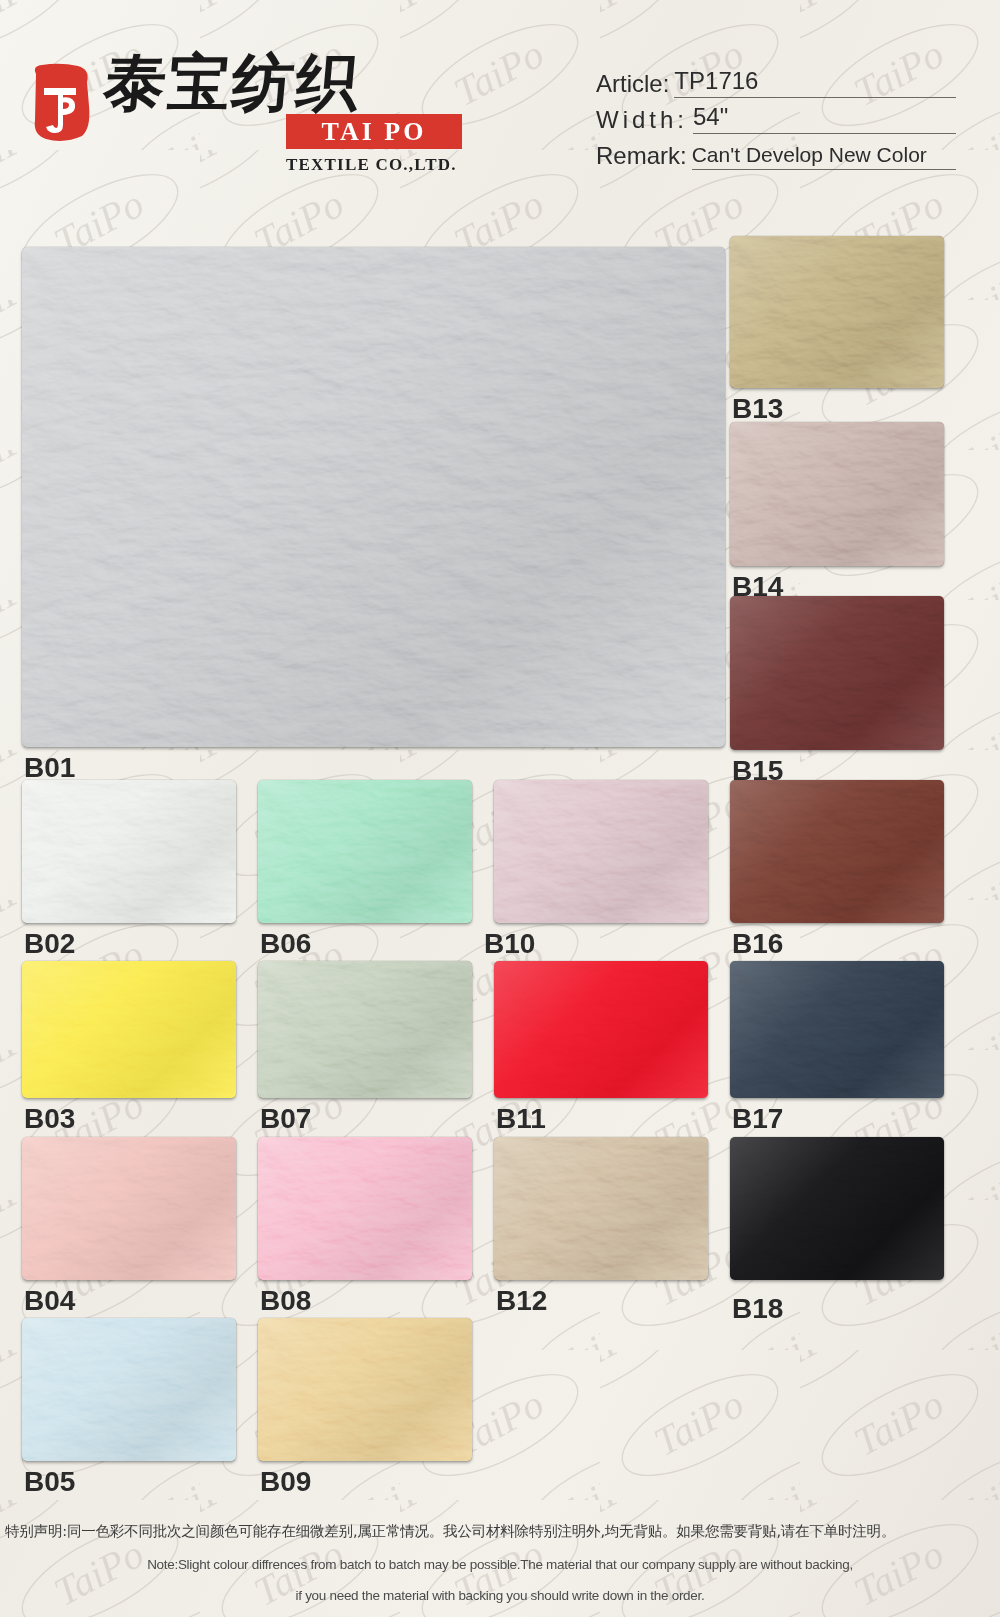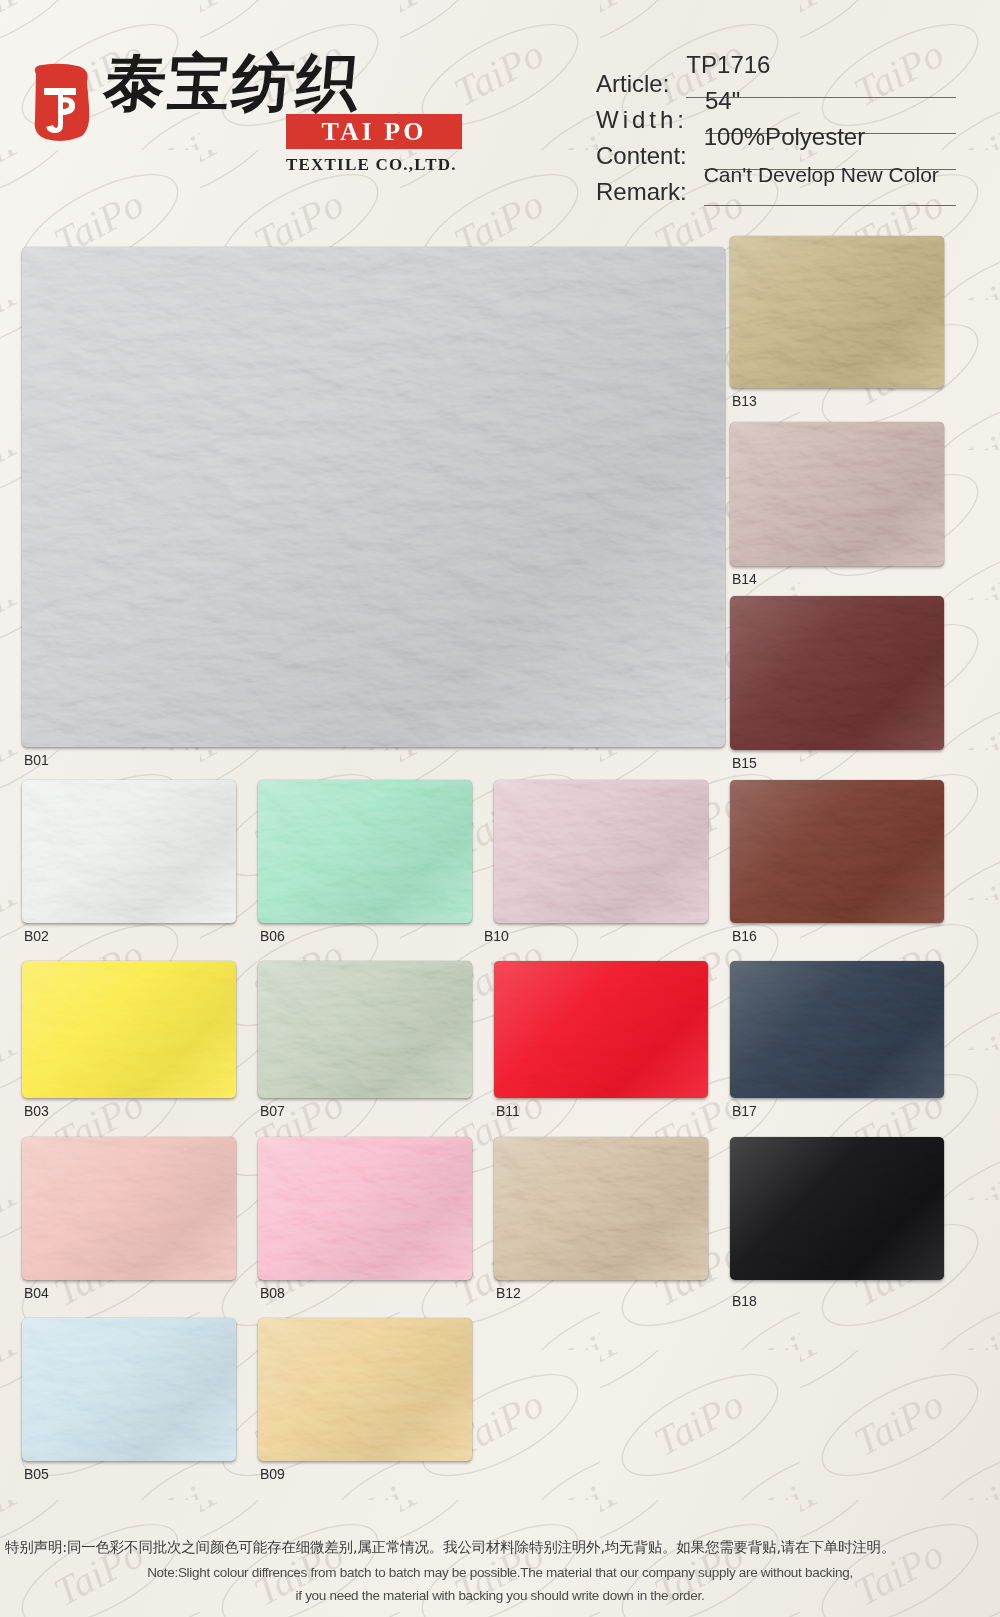--- a/index.html
+++ b/index.html
@@ -58,24 +58,24 @@
   }
   .spec-row{
     display:flex;align-items:flex-end;height:36px;
   }
   .spec-label{
     font-size:24px;color:#2c2c2c;white-space:nowrap;
     font-family:"Liberation Sans", sans-serif;
   }
   .spec-label.wide{letter-spacing:4px;}
   .spec-value{
-    flex:1;margin-left:17px;
+    flex:1;margin-left:5px;
     font-size:24px;color:#2c2c2c;white-space:nowrap;
     border-bottom:1.5px solid #6d6a63;
-    padding-bottom:18px;line-height:1.15;
+    padding-bottom:2px;line-height:1.15;
   }
   .spec-value.small{font-size:21px;}
   
   #swatches{position:absolute;left:0;top:0;width:1000px;height:1617px;z-index:2;}
   .chip{
     position:absolute;left:0;top:0;
     border-radius:5px;
     box-shadow:0 2px 3px rgba(0,0,0,.30), 0 0 0 .5px rgba(0,0,0,.13);
     overflow:hidden;
   }
@@ -84,39 +84,40 @@
     opacity:.55;
     mix-blend-mode:overlay;
   }
   .chip .sheen{
     position:absolute;inset:0;
     background:linear-gradient(135deg, rgba(255,255,255,.22) 0%, rgba(255,255,255,.04) 38%, rgba(0,0,0,.06) 72%, rgba(255,255,255,.10) 100%);
   }
   .chip.light .tex{mix-blend-mode:multiply;opacity:.30;}
   .code{
     position:absolute;
-    font-size:14px;color:#2b2b2b;
+    font-size:28px;color:#2b2b2b;
     font-family:"Liberation Sans", sans-serif;
     white-space:nowrap;
+    font-weight:bold;
   }
   
   #footer{
     position:absolute;left:0;bottom:14px;width:1000px;z-index:3;
     text-align:center;color:#4a4a4a;
   }
   #footer .cn{
     font-family:"DejaVu Sans", sans-serif;
     font-size:14.5px;color:#3b3b3b;
     white-space:nowrap;letter-spacing:-0.2px;
     text-align:left;padding-left:5px;
   }
   #footer .en1,#footer .en2{
     font-family:"Liberation Sans", sans-serif;
     font-size:13.5px;color:#4b4b4b;
-    letter-spacing:-0.3px;margin-top:8px;white-space:nowrap;
+    letter-spacing:-0.3px;margin-top:16px;white-space:nowrap;
   }
 </style>
 </head>
 <body>
 
 <div id="card">
 
   <svg id="watermark" viewBox="0 0 1000 1617" preserveAspectRatio="none" aria-hidden="true">
     <defs>
       <pattern id="wm" width="200" height="150" patternUnits="userSpaceOnUse">
@@ -166,24 +167,20 @@
     <div id="spec">
       <div class="spec-row">
         <span class="spec-label">Article:</span>
         <span class="spec-value">TP1716</span>
       </div>
       <div class="spec-row">
         <span class="spec-label wide">Width:</span>
         <span class="spec-value">54"</span>
       </div>
       <div class="spec-row">
-        <span class="spec-label">Content:</span>
-        <span class="spec-value">100%Polyester</span>
-      </div>
-      <div class="spec-row">
         <span class="spec-label">Remark:</span>
         <span class="spec-value small">Can't Develop New Color</span>
       </div>
     </div>
   </div>
 
   <div id="swatches">
       <div class="chip" style="left: 22px; top: 247px; width: 703px; height: 500px; background: rgb(158, 162, 167);">
         <svg class="tex" width="703" height="500">
           <rect width="703" height="500" filter="url(#crinkle)"></rect>

